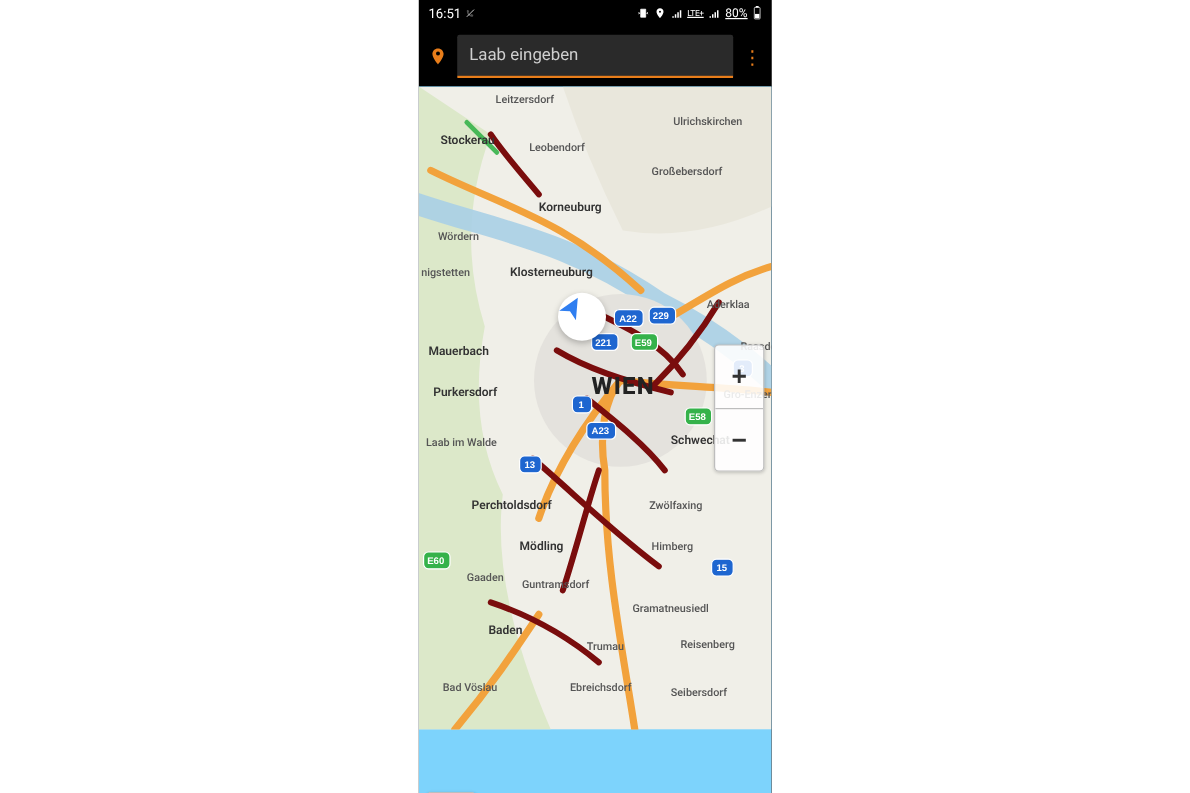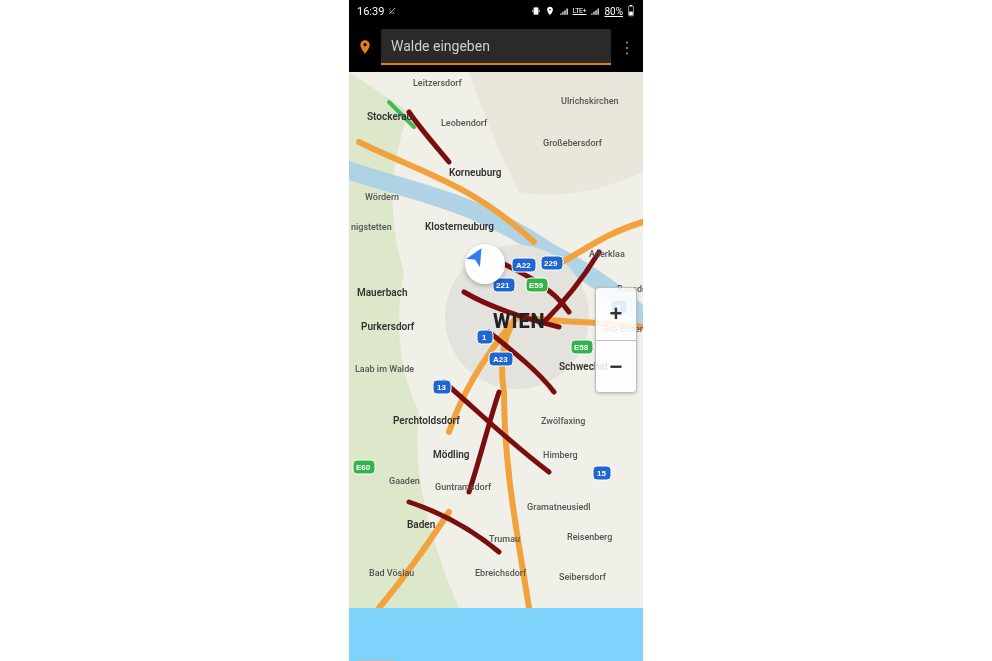--- a/index.html
+++ b/index.html
@@ -171,21 +171,21 @@
   .sysnav .key { color: #eee; font-size: 14px; display: flex; align-items: center; }
 </style>
 </head>
 <body>
 
 <div class="stage">
   <div class="phone">
 
     <div class="statusbar">
       <div class="left">
-        <span>16:39</span>
+        <span>16:51</span>
         <span class="ico">
           <svg width="8" height="8" viewBox="0 0 24 24">
               <path fill="#fff" d="M4 4h3l2 5-2 1c1 3 3 5 6 6l1-2 5 2v3c0 1-1 2-2 2C9 21 3 15 3 6c0-1 1-2 1-2z" opacity=".3"></path>
               <line x1="3" y1="21" x2="21" y2="3" stroke="#fff" stroke-width="2"></line>
             </svg>
         </span>
       </div>
       <div class="right">
         <span class="ico">
           <svg width="10" height="10" viewBox="0 0 24 24">
@@ -219,21 +219,21 @@
       </div>
     </div>
 
     <div class="search-header">
       <span class="pin-ico">
         <svg width="16" height="20" viewBox="0 0 24 24">
             <path fill="#e87d1a" d="M12 2C8 2 5 5 5 9c0 5 7 13 7 13s7-8 7-13c0-4-3-7-7-7zm0 9a2.5 2.5 0 110-5 2.5 2.5 0 010 5z"></path>
           </svg>
       </span>
       <div class="search-box">
-        <span>Walde eingeben</span>
+        <span>Laab eingeben</span>
       </div>
       <div class="more-btn">
         <span>⋮</span>
       </div>
     </div>
 
     <div class="map">
       <svg viewBox="0 0 294 536">
 
         <rect x="0" y="0" width="294" height="536" fill="#f0efe8"></rect>

